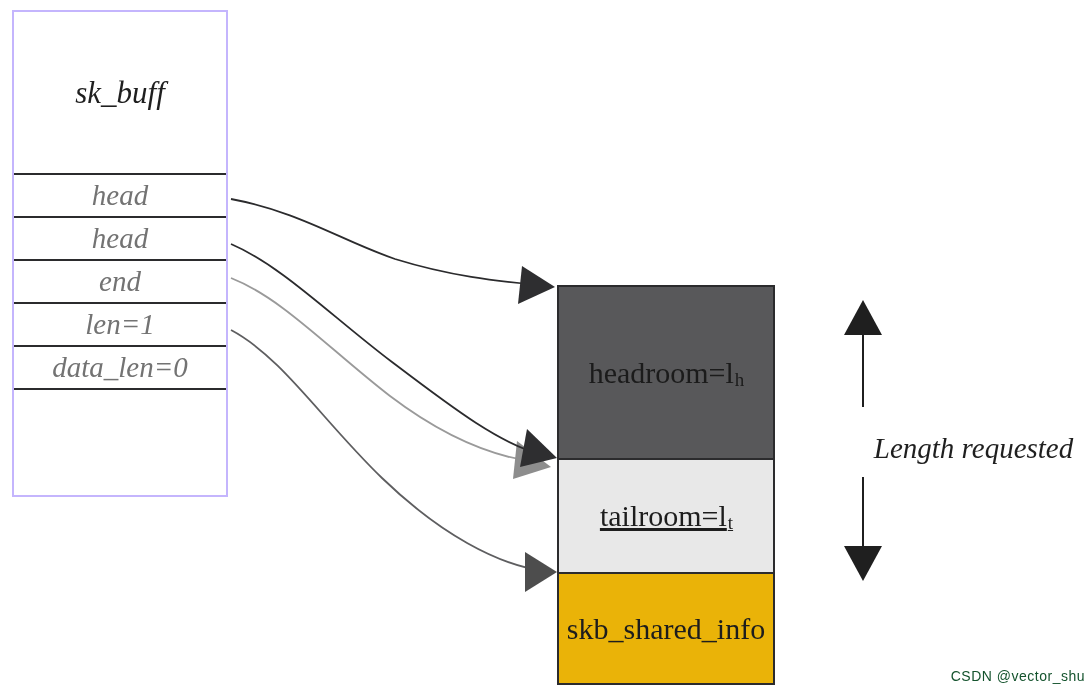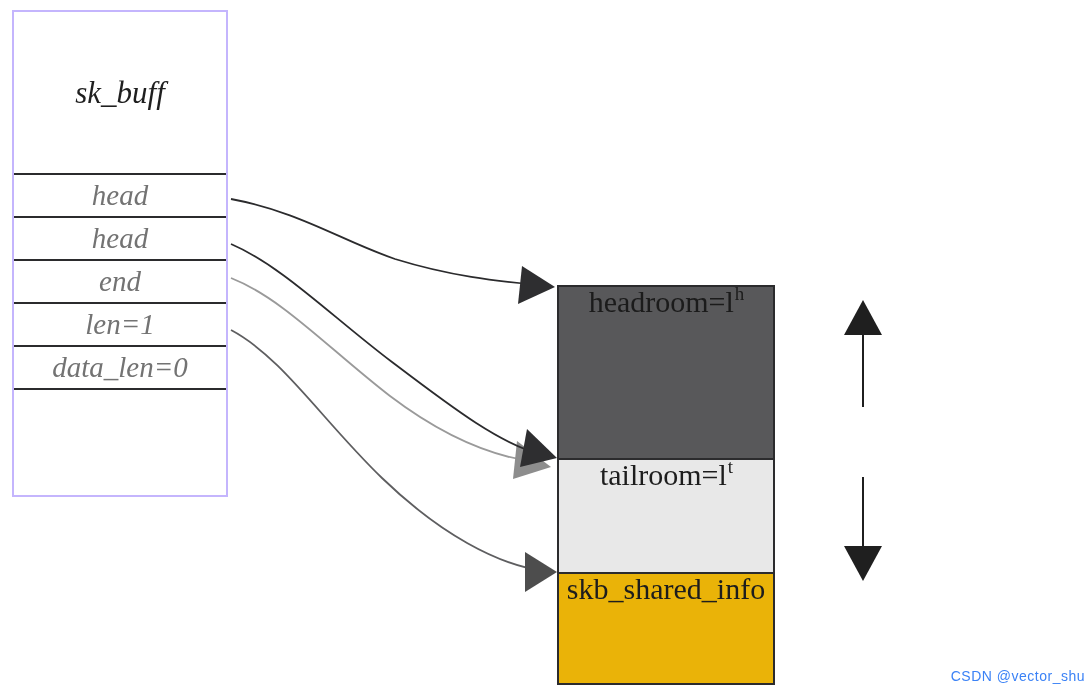--- a/index.html
+++ b/index.html
@@ -27,43 +27,43 @@
   .skbuff-row.empty { flex: 1 1 auto; }
 
   
   .buffer-box {
     position: absolute; left: 557px; top: 285px;
     width: 218px; height: 400px;
     border: 2px solid #2b2b2d; background: #ffffff;
     display: flex; flex-direction: column; box-sizing: border-box;
   }
   .buffer-section {
-    display: flex; justify-content: center;
+    display: flex; align-items: center; justify-content: center;
     font-size: 30px; line-height: 1; white-space: nowrap;
   }
   .buffer-headroom { height: 171px; background: #58585a; color: #1b1b1b; }
-  .buffer-tailroom { height: 112px; background: #e8e8e8; color: #1d1d1d; border-top: 2px solid #2b2b2d; }
+  .buffer-tailroom { height: 112px; background: #e8e8e8; color: #1d1d1d; border-top: 2px solid #2b2b2d; text-decoration: underline; }
   .buffer-shared   { flex: 1 1 auto; background: #eab308; color: #1d1d1d; border-top: 2px solid #2b2b2d; }
   .buffer-section sub { font-size: 19px; line-height: 0; position: relative; top: 7px; left: 1px; }
 
   
   .connectors { position: absolute; left: 0; top: 0; width: 1091px; height: 697px; }
 
   
   .length-label {
     position: absolute; left: 856px; top: 433px; width: 235px;
     text-align: center; font-style: italic; font-size: 29px; color: #1f1f1f;
     line-height: 1.1;
   }
 
   
   .watermark {
     position: absolute; right: 6px; top: 668px;
     font-family: "Liberation Sans", "DejaVu Sans", sans-serif;
-    font-size: 14px; color: #3b82f6; letter-spacing: 0.5px;
+    font-size: 14px; color: #14532d; letter-spacing: 0.5px;
   }
 </style>
 </head>
 <body>
 
 <div class="stage">
 
   <div class="skbuff-box">
     <div class="skbuff-title">sk_buff</div>
     <div class="skbuff-row">head</div>
@@ -102,16 +102,17 @@
     </div>
     <div class="buffer-section buffer-tailroom">
       <span>tailroom=l</span>
         <sub>t</sub>
     </div>
     <div class="buffer-section buffer-shared">
       <span>skb_shared_info</span>
     </div>
   </div>
 
+  <div class="length-label">Length requested</div>
 
   <div class="watermark">CSDN @vector_shu</div>
 
 </div>
 
 </body></html>

